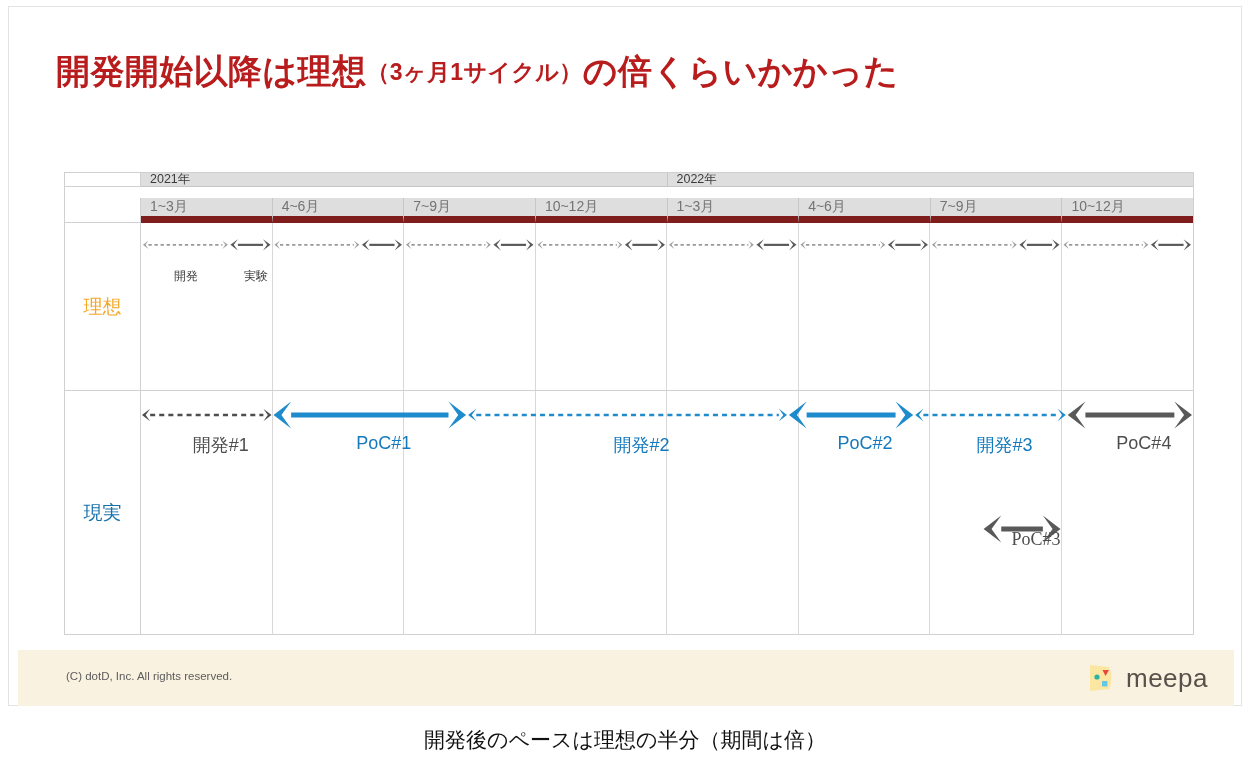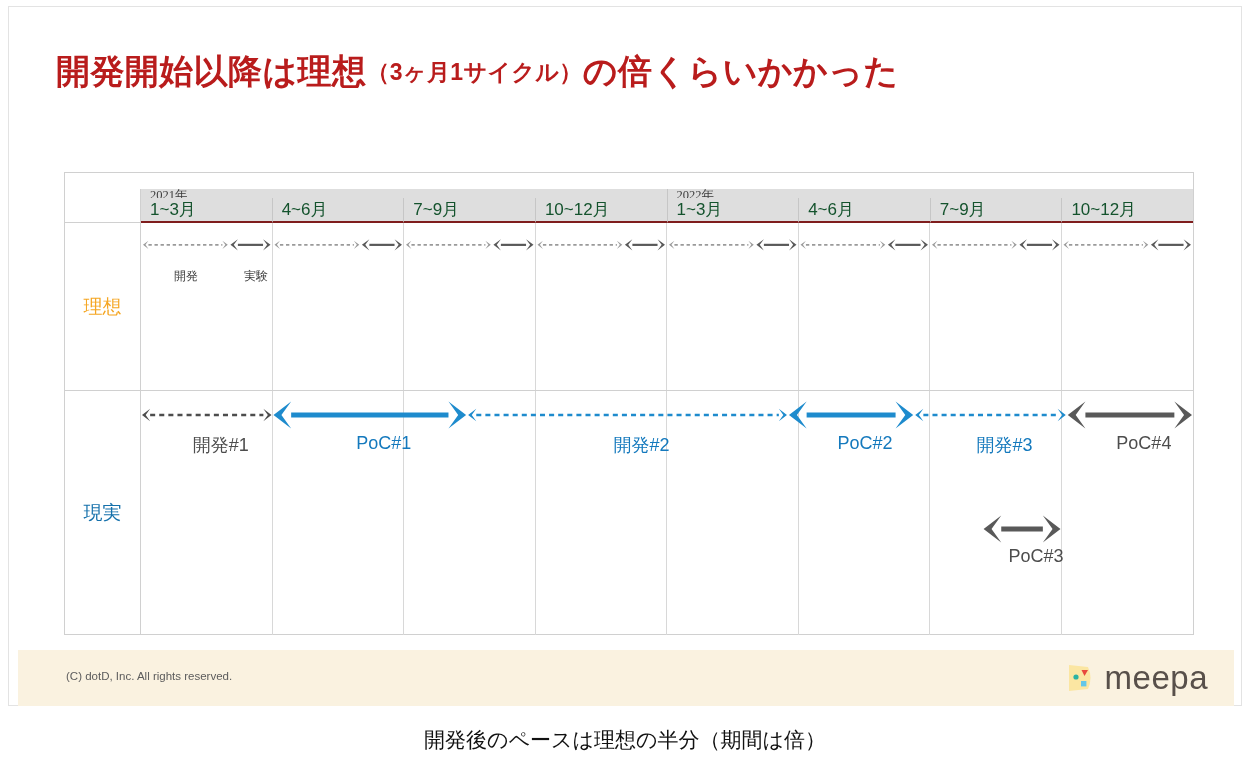--- a/index.html
+++ b/index.html
@@ -37,21 +37,21 @@
     position:absolute;left:55px;top:165px;
     width:1130px;height:463px;
     box-sizing:border-box;
     border:1px solid #d0d0d0;
   }
   .hdr-row{
     position:absolute;left:0;width:100%;
     box-sizing:border-box;
     display:flex;
   }
-  #hdr-year{top:16px;height:14px;font-family:Liberation Serif, serif;}
+  #hdr-year{top:0;height:14px;}
   #hdr-q{top:25px;height:25px;}
 
   .lbl-cell{
     width:76px;flex:0 0 76px;
     background:#ffffff;
     border-right:1px solid #d0d0d0;
     border-bottom:1px solid #d0d0d0;
     box-sizing:border-box;
   }
   .year-cell{
@@ -61,23 +61,23 @@
     border-bottom:1px solid #c6c6c6;
     box-sizing:border-box;
     font-size:12.5px;color:#3b3b3b;
     display:flex;align-items:center;
     padding-left:9px;
   }
   .q-cell{
     flex:1 1 0;
     background:#dedede;
     border-right:1px solid #c6c6c6;
-    border-bottom:2px solid #7f1d1d;
-    box-sizing:border-box;
-    font-size:17px;color:#14532d;
+    border-bottom:7px solid #7f1d1d;
+    box-sizing:border-box;
+    font-size:14px;color:#737373;
     display:flex;align-items:center;
     padding-left:9px;
   }
   .year-cell:last-child,.q-cell:last-child{border-right:none;}
 
   
   .body-row{
     position:absolute;left:0;width:100%;
     box-sizing:border-box;
     display:flex;
@@ -138,21 +138,21 @@
   #copyright{
     position:absolute;left:48px;top:20px;
     font-size:11.5px;color:#5c5c5c;
     white-space:nowrap;
   }
   #logo{
     position:absolute;right:26px;top:12px;
     height:32px;display:flex;align-items:center;gap:9px;
   }
   #logo-word{
-    font-size:33px;color:#58504a;letter-spacing:.5px;
+    font-size:26px;color:#58504a;letter-spacing:.5px;
     font-weight:normal;
   }
 
   
   #caption{
     position:absolute;left:0;top:726px;
     width:1250px;
     text-align:center;
     font-size:21px;color:#111111;
     white-space:nowrap;
@@ -335,21 +335,21 @@
               <path d="M921.25 138 L903.57 124.48 L913.294 138 L903.57 151.52 Z" fill="#595959"></path>
             </g>
           </svg>
         <div id="real-labels">
             <div class="rlabel gray" style="left: 6.25%; top: 42px;">開発#1</div>
             <div class="rlabel blue" style="left: 21.75%; top: 42px;">PoC#1</div>
             <div class="rlabel blue" style="left: 46.25%; top: 42px;">開発#2</div>
             <div class="rlabel blue" style="left: 67.5%; top: 42px;">PoC#2</div>
             <div class="rlabel blue" style="left: 80.75%; top: 42px;">開発#3</div>
             <div class="rlabel gray" style="left: 94%; top: 42px;">PoC#4</div>
-            <div class="rlabel gray" style="left: 83.75%; top: 155px;">PoC#3</div>
+            <div class="rlabel gray" style="left: 83.75%; top: 138px; font-family: Liberation Serif, serif;">PoC#3</div>
           </div>
       </div>
     </div>
 
   </div>
 
   <div id="footer">
     <div id="copyright">(C) dotD, Inc. All rights reserved.</div>
     <div id="logo">
       <svg width="30" height="30" viewBox="0 0 30 30">

